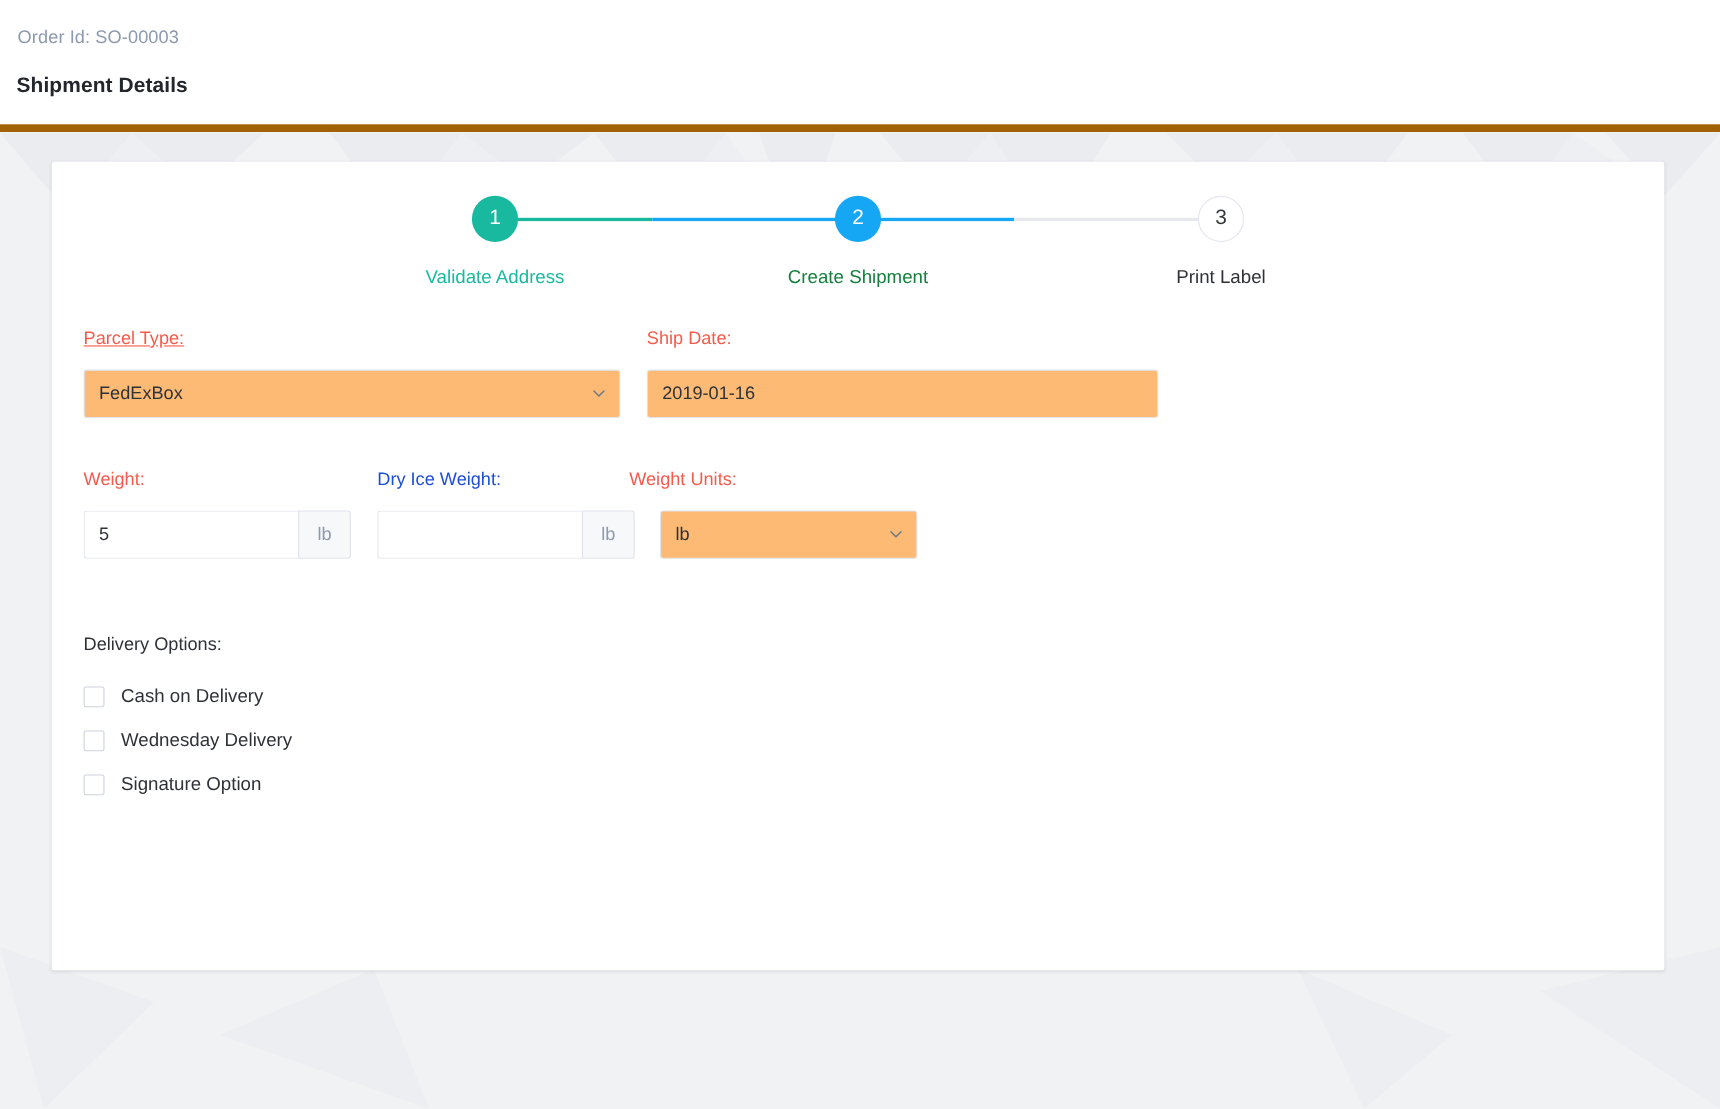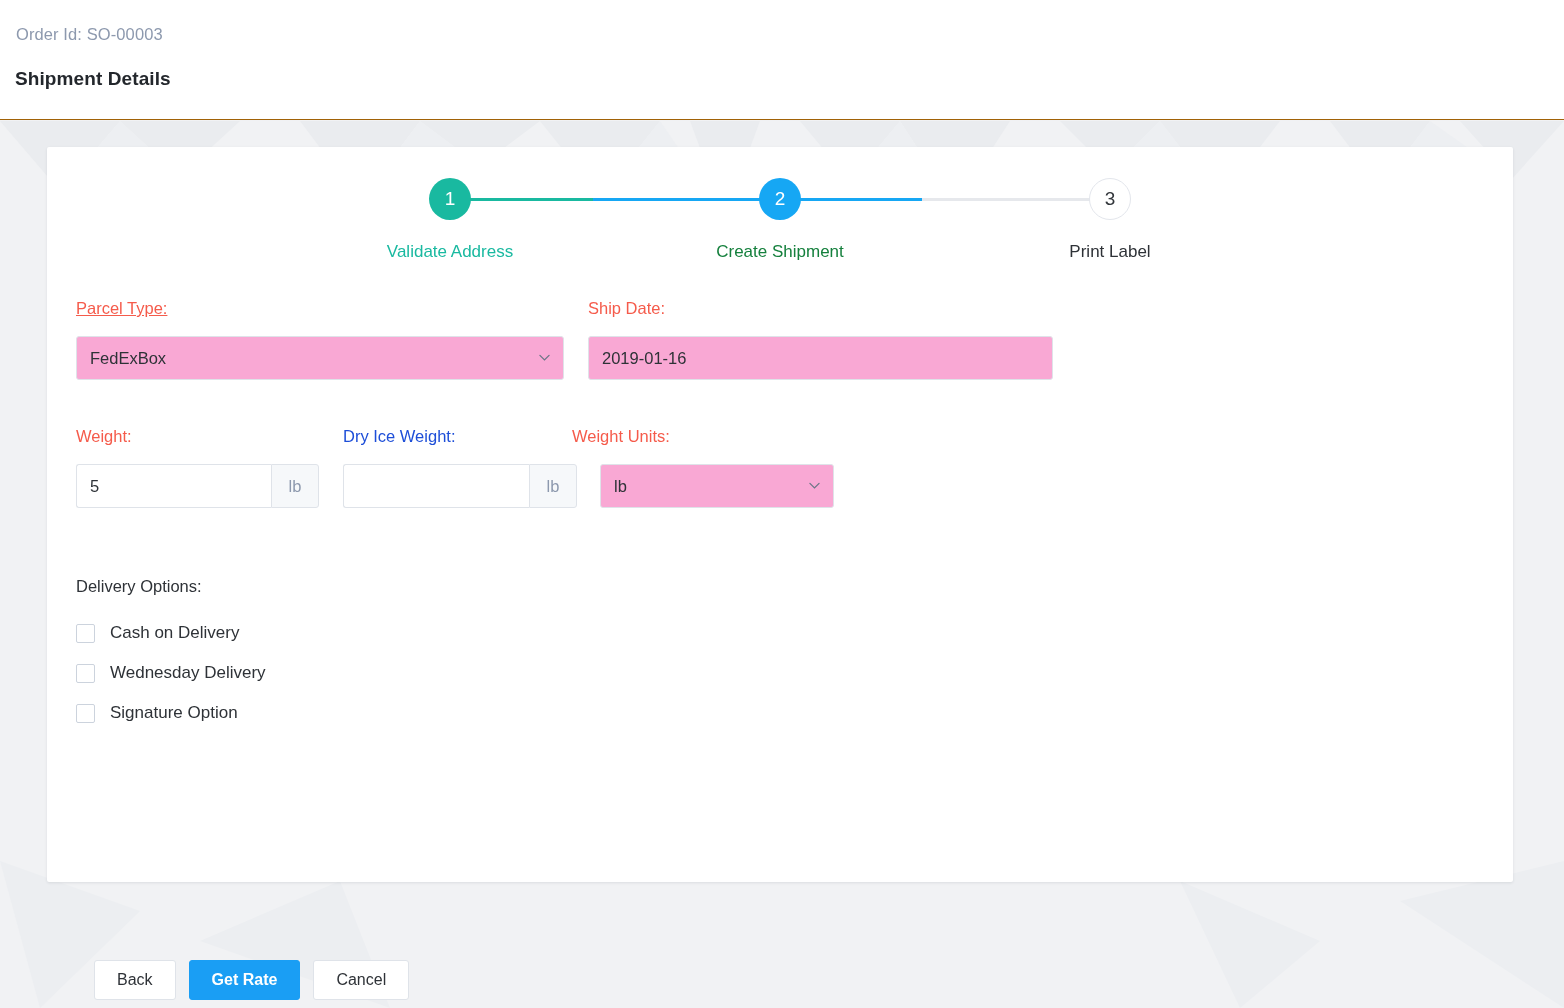--- a/index.html
+++ b/index.html
@@ -11,21 +11,21 @@
     font-family: "Liberation Sans", sans-serif;
     -webkit-font-smoothing: antialiased;
   }
 
   
   #page-header {
     position: absolute;
     left: 0; top: 0;
     width: 1564px; height: 120px;
     background: #ffffff;
-    border-bottom: 1px solid #a16207;
+    border-bottom: 7px solid #a16207;
   }
   #order-id {
     position: absolute;
     left: 16px; top: 25px;
     font-size: 16.5px;
     color: #8d99ae;
     letter-spacing: .1px;
   }
   #page-title {
     position: absolute;
@@ -107,21 +107,21 @@
     position: absolute;
     font-size: 16.5px;
     white-space: nowrap;
   }
   .field-label.required { color: #f55b4b; }
   .field-label.optional { color: #1d4ed8; }
 
   .ctl {
     position: absolute;
     height: 44px;
-    background: #f9a8d4;
+    background: #fdba74;
     border: 1px solid #dfe3e9;
     border-radius: 3px;
     font-size: 16.5px;
     color: #2e3237;
     display: flex;
     align-items: center;
     padding: 0 13px;
   }
   .ctl.select { padding-right: 34px; }
   .chev {
@@ -342,19 +342,14 @@
     <div class="opt-row" style="top:381px;">
       <span class="opt-box"></span>
       <span class="opt-text">Wednesday Delivery</span>
     </div>
     <div class="opt-row" style="top:421px;">
       <span class="opt-box"></span>
       <span class="opt-text">Signature Option</span>
     </div>
   </div>
 
-  <div id="button-bar">
-    <div class="btn secondary">Back</div>
-    <div class="btn primary">Get Rate</div>
-    <div class="btn secondary">Cancel</div>
-  </div>
 
 </div>
 
 </body></html>

